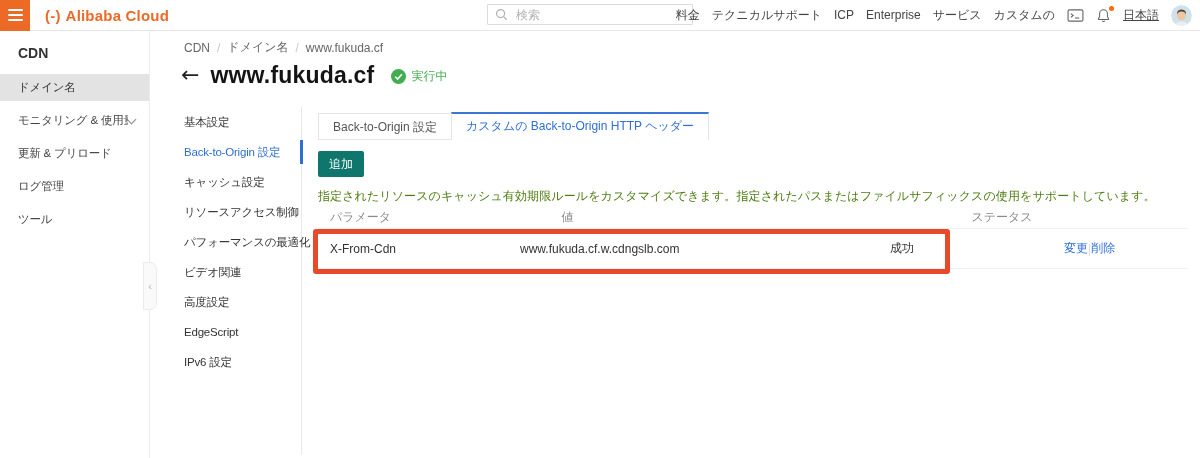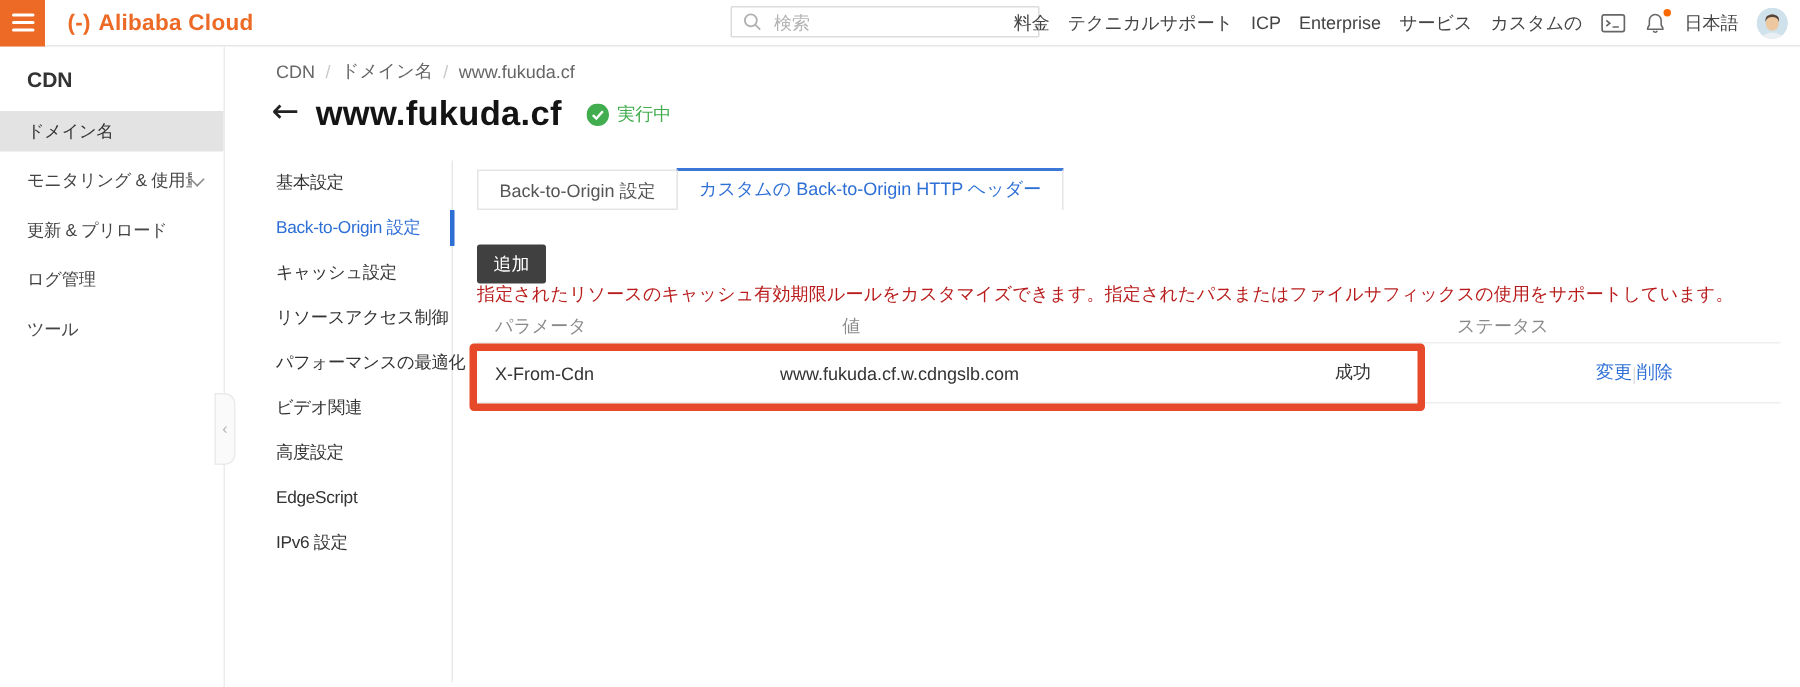--- a/index.html
+++ b/index.html
@@ -19,21 +19,21 @@
   .logo .bracket{font-weight:bold;font-size:15px;}
   .searchbox{position:absolute;left:487px;top:4px;width:206px;height:21px;border:1px solid #dcdcdc;
     border-radius:1px;background:#fff;display:flex;align-items:center;padding:0 7px;gap:6px;box-sizing:border-box;}
   .searchbox input{border:none;outline:none;flex:1;font-size:12px;color:#ec4899;background:transparent;
     font-family:"Liberation Sans","DejaVu Sans",sans-serif;}
   .searchbox input::placeholder{color:#b3b3b3;}
   .topnav{position:absolute;right:8px;top:0;height:30px;display:flex;align-items:center;gap:12px;}
   .nav-item{font-size:12px;color:#444;cursor:pointer;white-space:nowrap;}
   .icon-btn{position:relative;display:flex;align-items:center;justify-content:center;cursor:pointer;}
   .bell-dot{position:absolute;top:-2px;right:-3px;width:5px;height:5px;border-radius:50%;background:#ff6a00;}
-  .lang{font-size:12px;color:#444;cursor:pointer;}
+  .lang{font-size:12px;color:#444;cursor:pointer;text-decoration:underline;}
   .avatar{width:21px;height:21px;border-radius:50%;overflow:hidden;cursor:pointer;flex:0 0 auto;}
   
   .sidebar{position:absolute;top:31px;left:0;width:150px;bottom:0;background:#fff;
     border-right:1px solid #ececec;box-sizing:border-box;}
   .sidebar-title{padding:14px 18px 13px;font-size:14px;font-weight:bold;color:#333;}
   .side-item{height:27px;display:flex;align-items:center;padding:0 14px 0 18px;font-size:11.5px;
     letter-spacing:-.2px;color:#444;cursor:pointer;margin-bottom:6px;white-space:nowrap;overflow:hidden;}
   .side-item.selected{background:#e3e3e3;color:#333;}
   .side-label{flex:0 1 auto;overflow:hidden;}
   .chev{width:6px;height:6px;border-right:1.4px solid #888;border-bottom:1.4px solid #888;
@@ -58,24 +58,24 @@
   .menu-item{line-height:30px;height:30px;font-size:11.5px;letter-spacing:-.2px;color:#333;cursor:pointer;
     white-space:nowrap;position:relative;}
   .menu-item.active{color:#2e6fd6;}
   .menu-item.active::after{content:"";position:absolute;right:-2px;top:3px;width:3px;height:24px;background:#2e6fd6;}
   
   .tab-bar{position:absolute;left:167px;top:81px;display:flex;align-items:flex-end;}
   .tab{height:27px;line-height:26px;padding:0 14px;font-size:12px;color:#555;background:#fff;
     border:1px solid #e5e5e5;cursor:pointer;white-space:nowrap;box-sizing:border-box;}
   .tab.active{color:#2e6fd6;height:28px;line-height:25px;border-top:2px solid #3a77d6;border-bottom:none;margin-left:-1px;}
   
-  .add-btn{position:absolute;left:167px;top:132px;min-width:46px;height:26px;background:#404040;color:#fff;
+  .add-btn{position:absolute;left:167px;top:120px;min-width:46px;height:26px;background:#0f766e;color:#fff;
     border:none;border-radius:2px;font-size:12px;padding:0 1px;cursor:pointer;
     font-family:"Liberation Sans","DejaVu Sans",sans-serif;}
-  .desc{position:absolute;left:167px;top:157px;font-size:12px;color:#b91c1c;letter-spacing:.1px;}
+  .desc{position:absolute;left:167px;top:157px;font-size:12px;color:#4d7c0f;letter-spacing:.1px;}
   
   .table{position:absolute;left:167px;top:176px;width:869px;}
   .thead{display:flex;height:21px;align-items:center;border-bottom:1px solid #efefef;gap:43px;}
   .thead .cell{color:#8a8a8a;font-size:12px;}
   .trow{display:flex;height:39px;align-items:center;border-bottom:1px solid #efefef;font-size:12px;color:#333;}
   .cell{box-sizing:border-box;padding-left:12px;white-space:nowrap;overflow:hidden;}
   .c0{width:190px;}.c1{width:370px;}.c2{width:174px;}.c3{flex:1;}
   .actions{display:flex;align-items:center;gap:0;}
   .link{color:#2e6fd6;text-decoration:none;cursor:pointer;}
   .act-sep{color:#dedede;}

